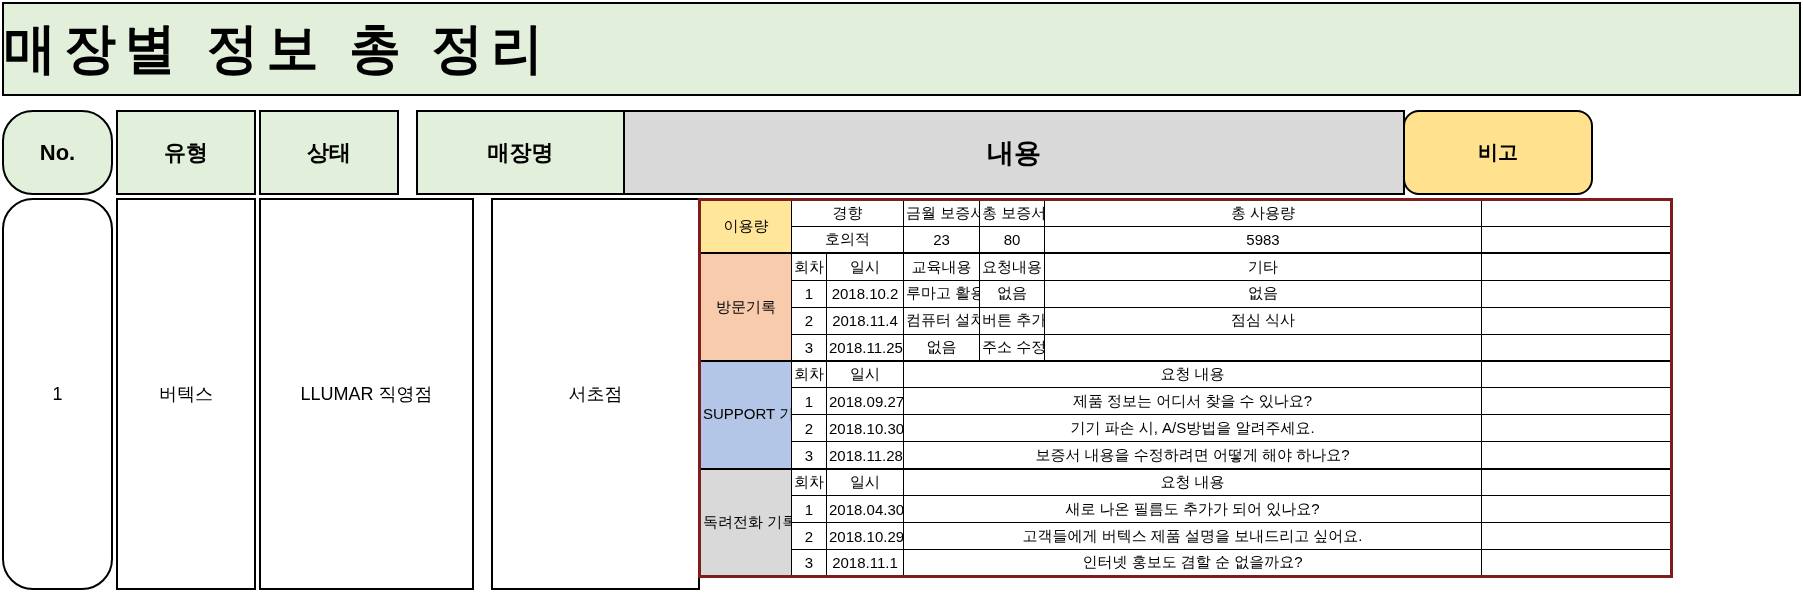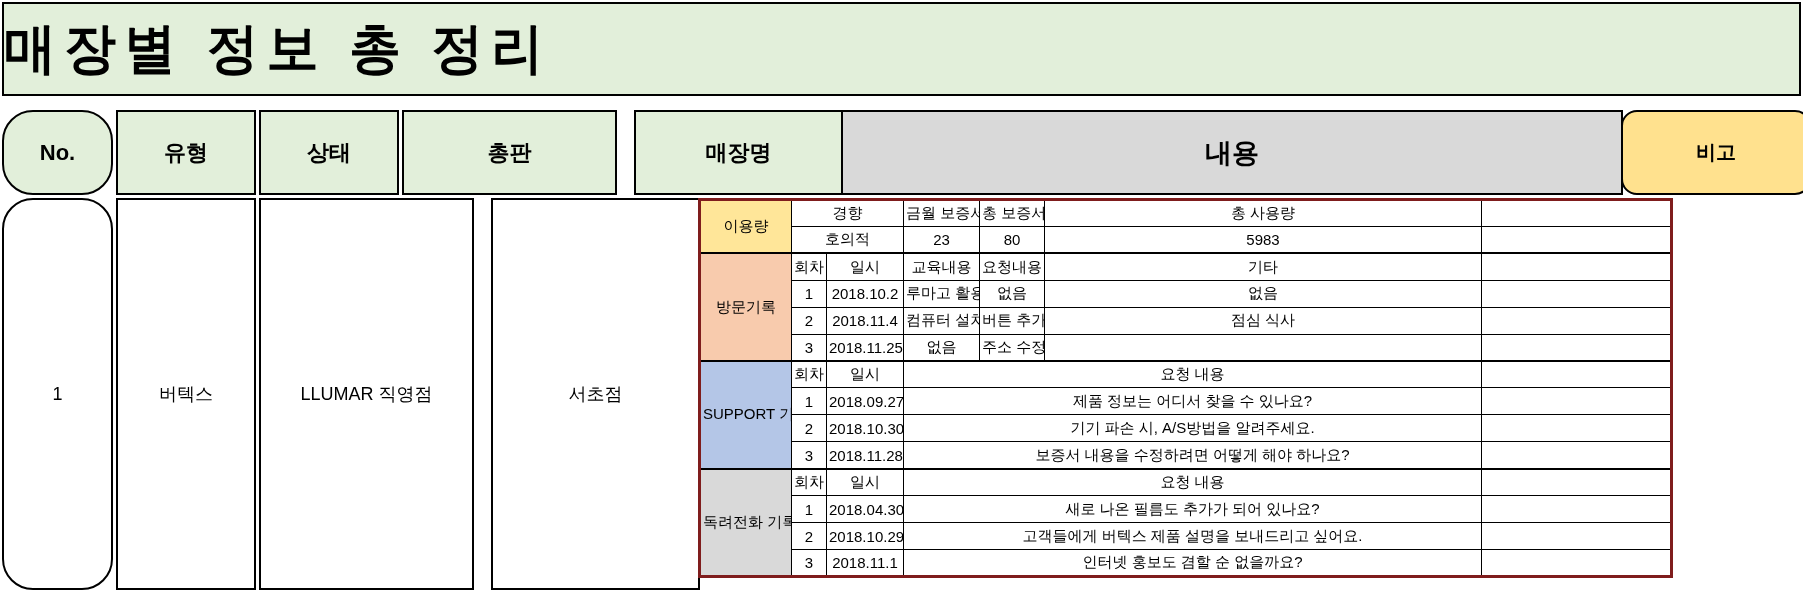--- a/index.html
+++ b/index.html
@@ -76,21 +76,20 @@
   <div class="title-band">
     <span class="title-text">매장별 정보 총 정리</span>
   </div>
 
   <div class="main">
 
     <div class="hrow">
       <div class="cell hcell green w-no">No.</div>
       <div class="cell hcell green w-type">유형</div>
       <div class="cell hcell green w-stat">상태</div>
-      <div class="cell hcell green w-dist">총판</div>
       <div class="cell hcell green w-store">매장명</div>
       <div class="cell hcell graybg w-cont">내용</div>
       <div class="cell hcell notebg w-note">비고</div>
     </div>
 
     <div class="crow">
       <div class="cell dcell w-no">1</div>
       <div class="cell dcell w-type">버텍스</div>
       <div class="cell dcell w-dist">LLUMAR 직영점</div>
       <div class="cell dcell w-store">서초점</div>

